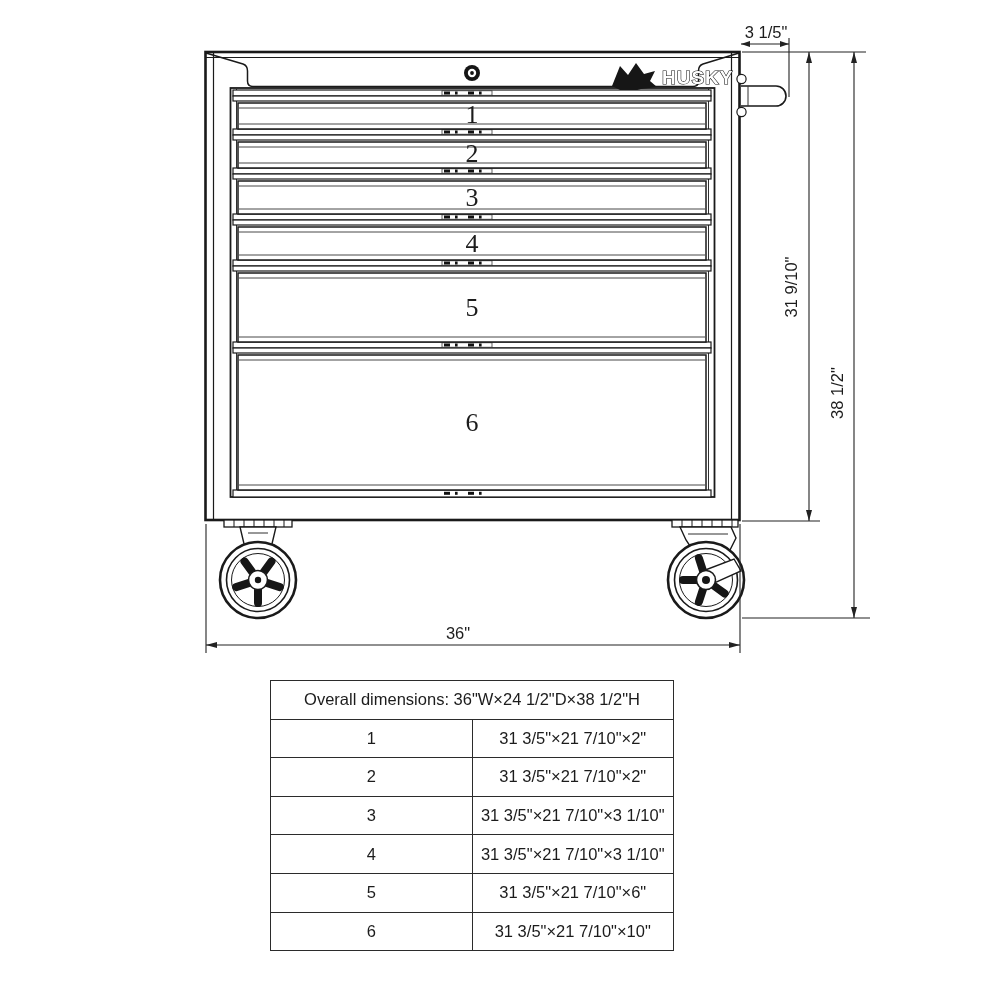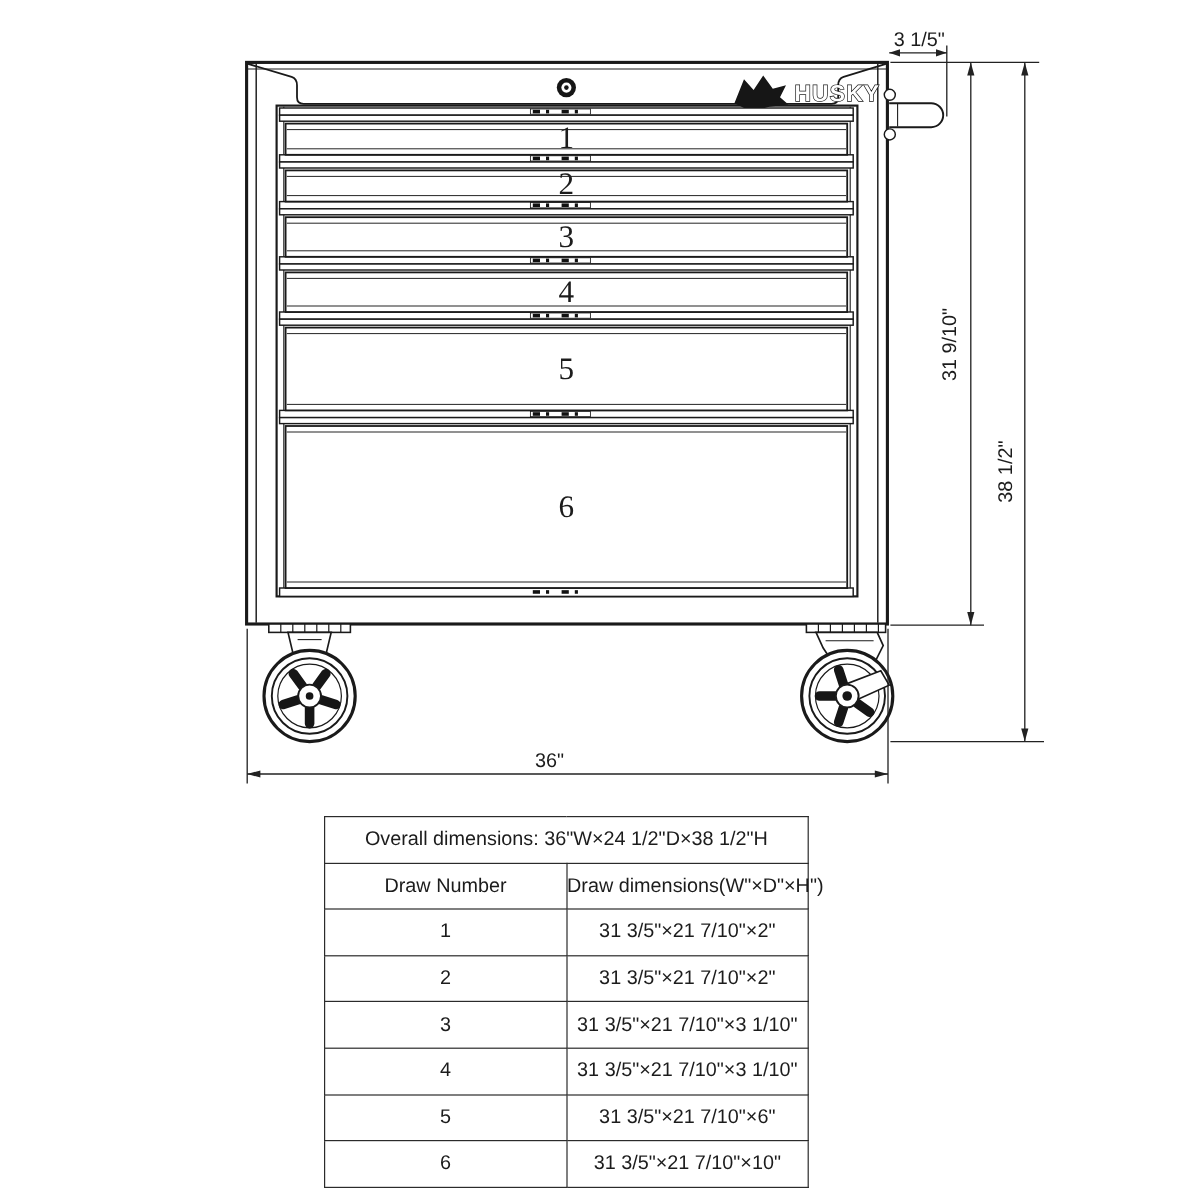--- a/index.html
+++ b/index.html
@@ -241,24 +241,20 @@
     <text class="dim" x="458" y="639" text-anchor="middle">36"</text>
   </svg>
 
   
   <table id="spec-table">
     <tbody>
       <tr>
         <td colspan="2">Overall dimensions: 36"W×24 1/2"D×38 1/2"H</td>
       </tr>
       <tr>
-        <td class="c-num">Draw Number</td>
-        <td class="c-dim">Draw dimensions(W"×D"×H")</td>
-      </tr>
-      <tr>
         <td class="c-num">1</td>
         <td class="c-dim">31 3/5"×21 7/10"×2"</td>
       </tr>
       <tr>
         <td class="c-num">2</td>
         <td class="c-dim">31 3/5"×21 7/10"×2"</td>
       </tr>
       <tr>
         <td class="c-num">3</td>
         <td class="c-dim">31 3/5"×21 7/10"×3 1/10"</td>

